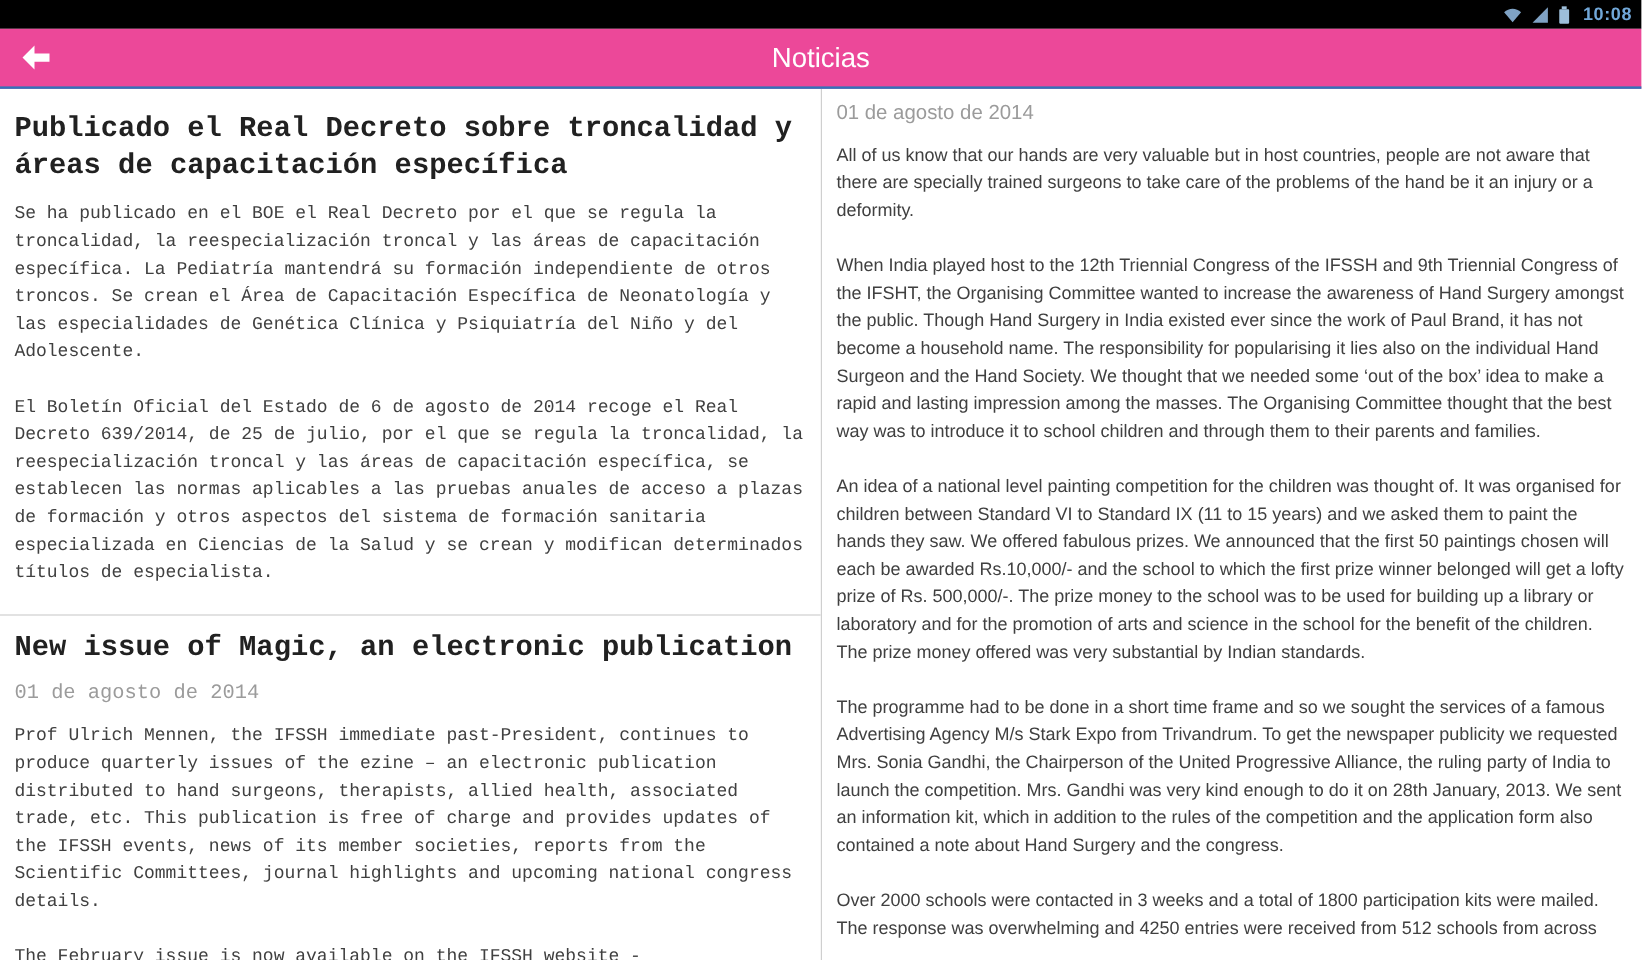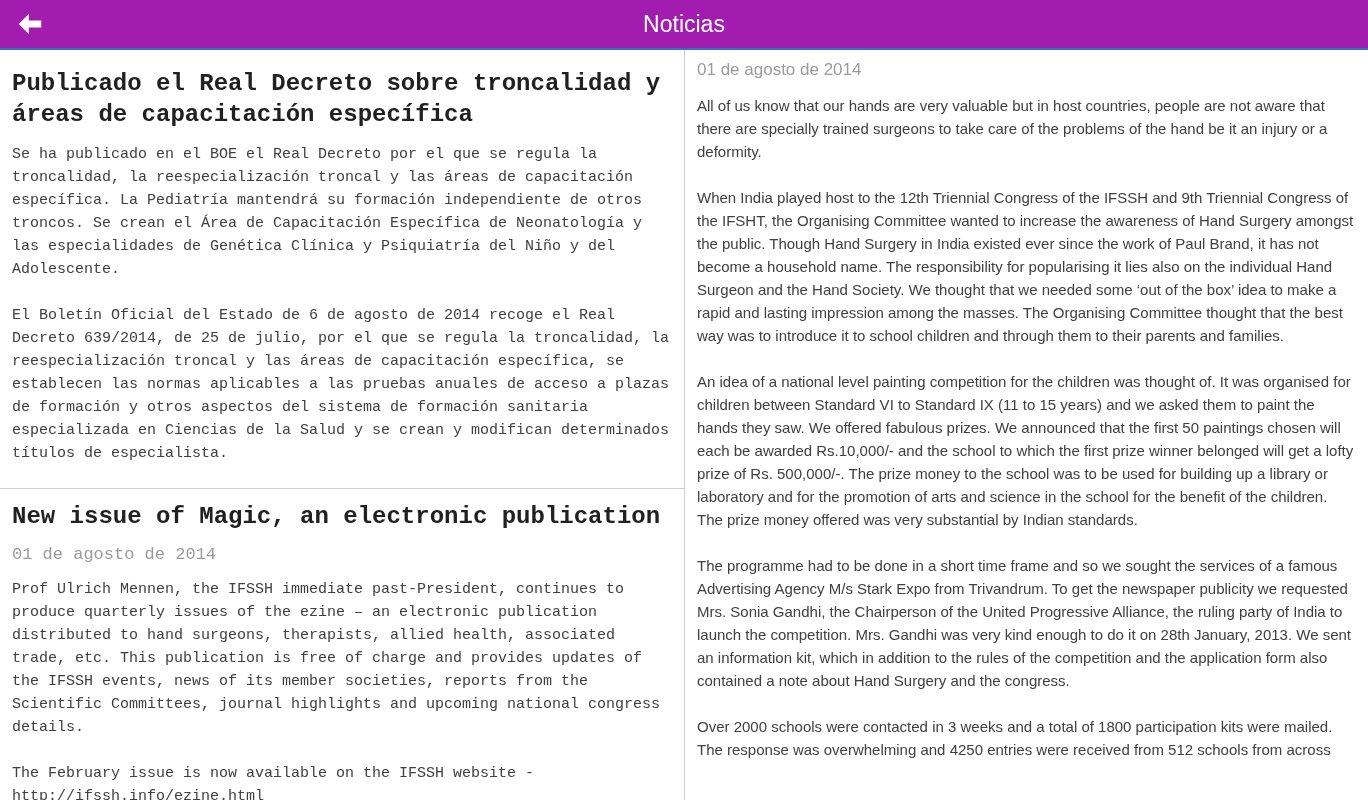--- a/index.html
+++ b/index.html
@@ -14,21 +14,21 @@
   .status-bar {
     height: 24px; background: #000; flex: none;
     display: flex; align-items: center; justify-content: flex-end;
     gap: 6px; padding: 0 8px;
   }
   .sb-icon { display: block; }
   .sb-time { color: #71a7d8; font-size: 15px; font-weight: bold; margin-left: 4px; letter-spacing: 0.5px; }
 
   
   .action-bar {
-    height: 48px; background: #a21caf; border-bottom: 2px solid #3173b9;
+    height: 48px; background: #ec4899; border-bottom: 2px solid #3173b9;
     flex: none; display: flex; align-items: center; position: relative;
   }
   .back-btn {
     position: absolute; left: 0; top: 0; height: 48px; width: 60px;
     border: none; background: transparent; display: flex; align-items: center;
     justify-content: center; cursor: pointer; padding: 0;
   }
   .ab-title { width: 100%; text-align: center; color: #fff; font-size: 23px; font-weight: normal; }
 
   
@@ -41,20 +41,33 @@
   .a-meta  { font-size: 17px; color: #9b9b9b; margin: 0 0 14px; }
   .a-source { color: #6e6e6e; }
   .a-body  { font-size: 15px; line-height: 23px; color: #404040; margin: 0 0 23px; white-space: pre-line; }
   .h-divider { border: none; border-top: 1px solid #cfcfcf; margin: 22px -12px 12px; }
 </style>
 </head>
 <body>
 
 <div class="screen">
 
+  <div class="status-bar">
+    <svg class="sb-icon" width="17" height="17" viewBox="0 0 24 24">
+      <path fill="#7fa2c4" d="M12 20.5 L2 8.8 C4.9 6 8.3 4.5 12 4.5 C15.7 4.5 19.1 6 22 8.8 Z"></path>
+    </svg>
+    <svg class="sb-icon" width="17" height="17" viewBox="0 0 24 24">
+      <path fill="#7fa2c4" d="M3 21 L21 21 L21 3 Z"></path>
+    </svg>
+    <svg class="sb-icon" width="11" height="17" viewBox="0 0 16 24">
+      <rect fill="#9dbeda" x="5" y="1.5" width="6" height="3.5"></rect>
+      <rect fill="#9dbeda" x="2" y="5" width="12" height="17.5" rx="1"></rect>
+    </svg>
+    <span class="sb-time">10:08</span>
+  </div>
 
   <div class="action-bar">
     <button class="back-btn">
       <svg width="30" height="30" viewBox="0 0 24 24">
         <path fill="#ffffff" d="M11 4 L3 12 L11 20 L11 14.8 L21 14.8 L21 9.2 L11 9.2 Z"></path>
       </svg>
     </button>
     <div class="ab-title">Noticias</div>
   </div>
 

